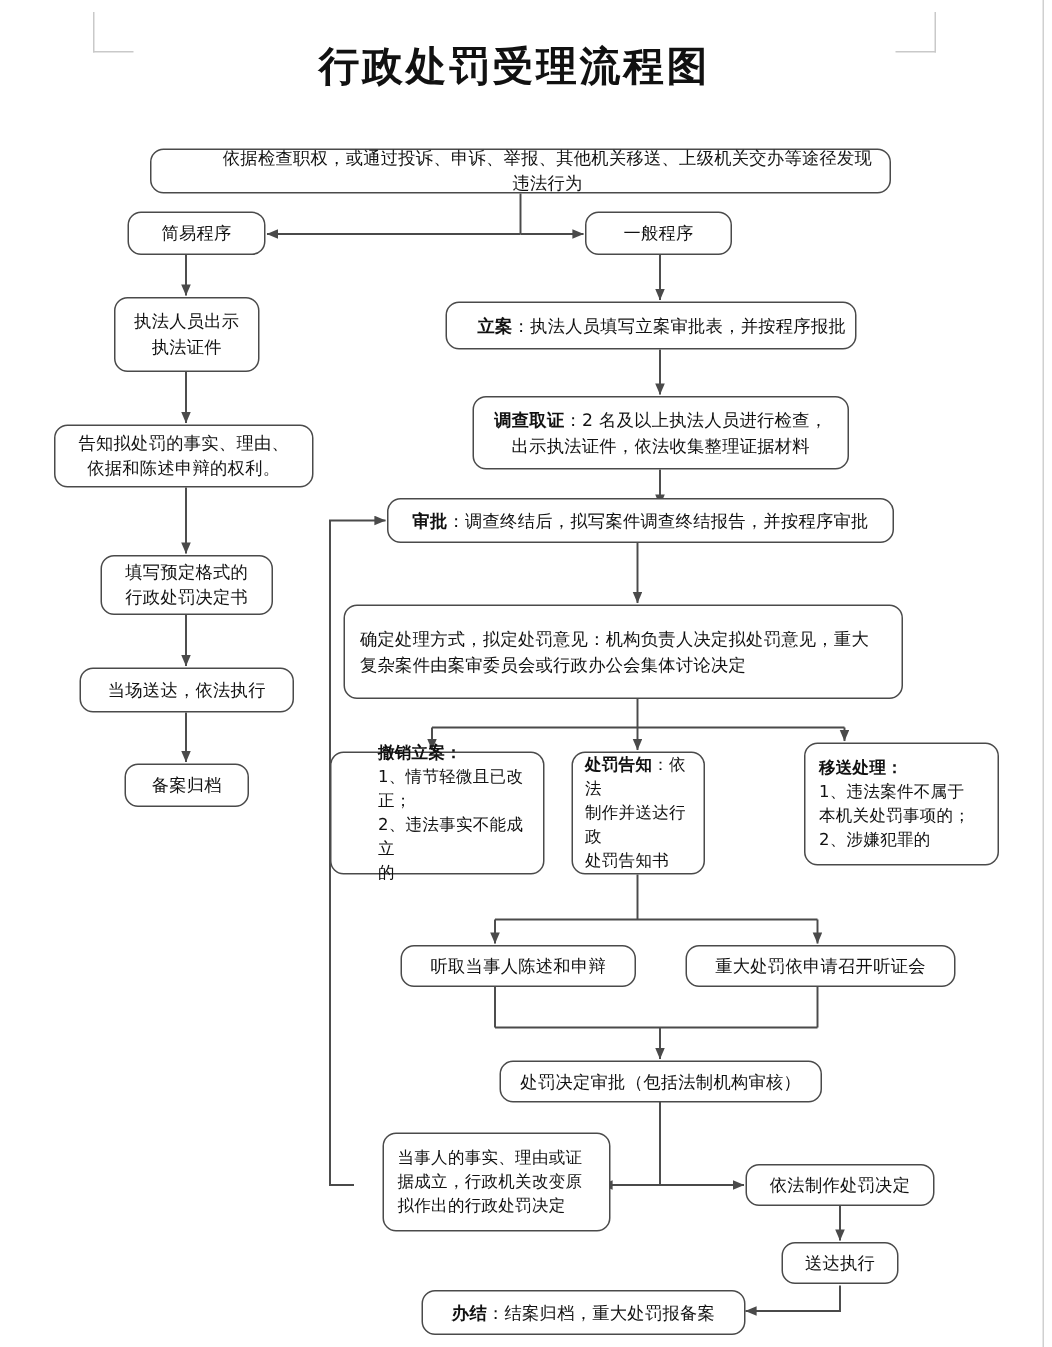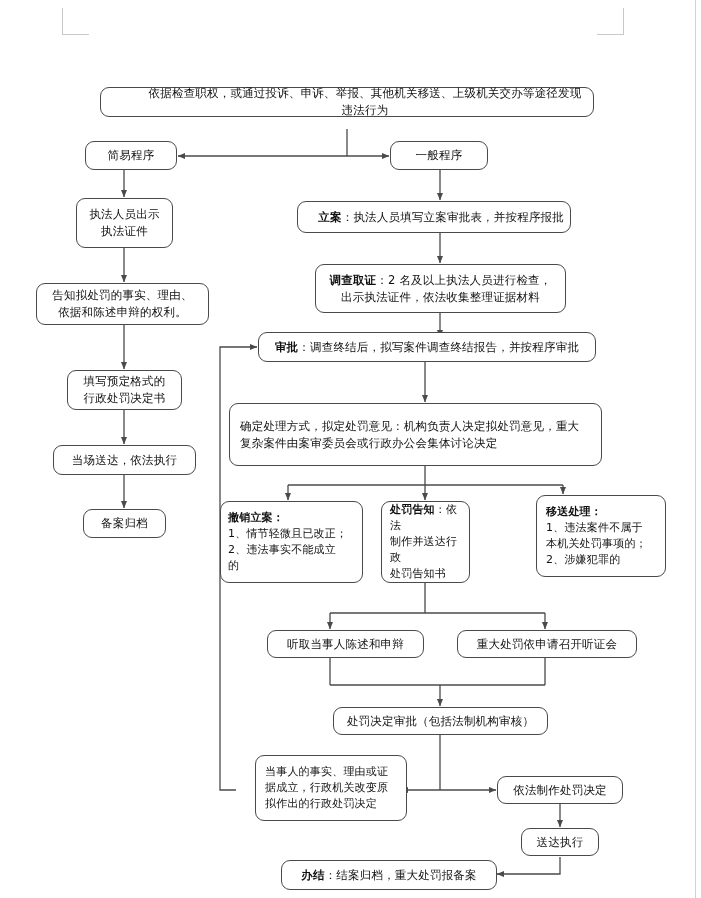--- a/index.html
+++ b/index.html
@@ -28,20 +28,21 @@
 </style>
 </head>
 <body>
 
 <div id="page">
 
   <div id="page-border"></div>
   <div class="crop tl"></div>
   <div class="crop tr"></div>
 
+  <div id="title">行政处罚受理流程图</div>
 
   <svg id="wires" viewBox="0 0 701 898" xmlns="http://www.w3.org/2000/svg">
     <defs>
       <marker id="ah" markerWidth="9" markerHeight="9" refX="7.4" refY="3.2" orient="auto" markerUnits="userSpaceOnUse">
         <path d="M0,0 L7.6,3.2 L0,6.4 z" fill="#4a4a4a"></path>
       </marker>
     </defs>
     <g stroke="#4a4a4a" stroke-width="1.3" fill="none">
 
       <path d="M347,129 L347,156"></path>
@@ -83,21 +84,21 @@
 
       <path d="M236,790 L220,790 L220,347 L257,347" marker-end="url(#ah)"></path>
 
       <path d="M560,804 L560,827" marker-end="url(#ah)"></path>
 
       <path d="M560,857 L560,874 L497,874" marker-end="url(#ah)"></path>
 
     </g>
   </svg>
 
-  <div class="node c" style="left:100px;top:87px;width:494px;height:30px;padding-left:36px;">
+  <div class="node c" style="left:100px;top:99px;width:494px;height:30px;padding-left:36px;">
     <div class="txt">依据检查职权，或通过投诉、申诉、举报、其他机关移送、上级机关交办等途径发现违法行为</div>
   </div>
 
   <div class="node c" style="left:85px;top:141px;width:92px;height:29px;">
     <div class="txt">简易程序</div>
   </div>
 
   <div class="node c" style="left:390px;top:141px;width:98px;height:29px;justify-content:flex-end;">
     <div class="txt">一般程序</div>
   </div>
@@ -149,21 +150,21 @@
       <b>审批</b><span>：调查终结后，拟写案件调查终结报告，并按程序审批</span>
     </div>
   </div>
 
   <div class="node l" style="left:229px;top:403px;width:373px;height:63px;">
     <div class="txt" style="white-space:pre-line;padding-left:10px;">确定处理方式，拟定处罚意见：机构负责人决定拟处罚意见，重大
 复杂案件由案审委员会或行政办公会集体讨论决定</div>
   </div>
 
   <div class="node l" style="left:220px;top:501px;width:143px;height:82px;">
-    <div class="txt sm" style="padding-left:7px;">
+    <div class="txt sm" style="padding-left:7px;margin-left:24px;">
       <b>撤销立案：</b><br>
       <span style="white-space:pre-line;">1、情节轻微且已改正；
 2、违法事实不能成立
 的</span>
     </div>
   </div>
 
   <div class="node l" style="left:381px;top:501px;width:89px;height:82px;">
     <div class="txt sm" style="padding-left:8px;">
       <b>处罚告知</b><span style="white-space:pre-line;">：依法

